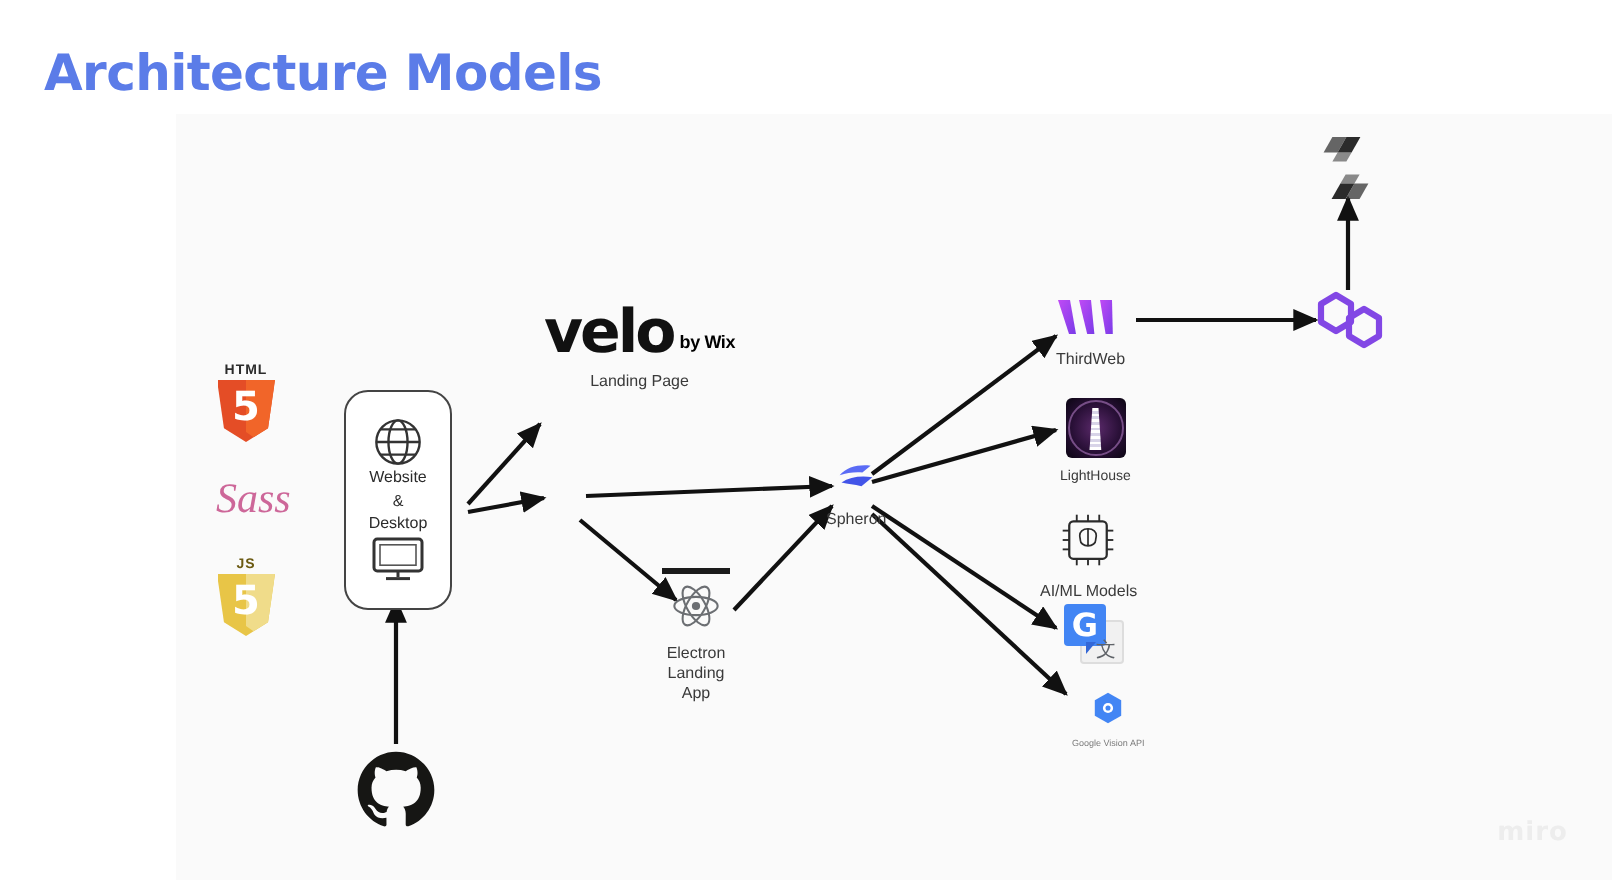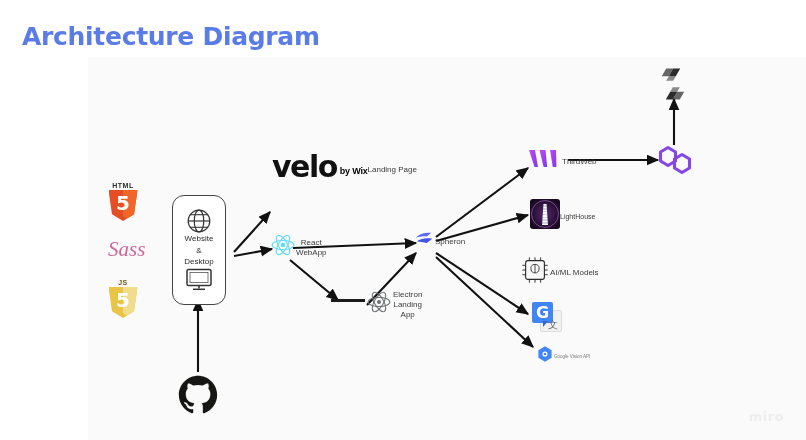--- a/index.html
+++ b/index.html
@@ -35,21 +35,21 @@
   }
   svg#wires {
     position: absolute;
     left: 0; top: 0;
     width: 718px; height: 383px;
     pointer-events: none;
   }
   .node {
     position: absolute;
     display: flex;
-    flex-direction: row;
+    flex-direction: column;
     align-items: center;
     justify-content: flex-start;
   }
   .node-label {
     font-size: 8px;
     color: #3a3a3a;
     text-align: center;
     line-height: 1.25;
     margin-top: 6px;
     font-family: "Liberation Sans", sans-serif;
@@ -152,21 +152,21 @@
     right: 22px; bottom: 16px;
     font-size: 13px; font-weight: bold;
     color: #ededed;
     letter-spacing: 0.5px;
     font-family: "DejaVu Sans", sans-serif;
   }
 </style>
 </head>
 <body>
 
-<div id="page-title">Architecture Diagram</div>
+<div id="page-title">Architecture Models</div>
 
 <div id="canvas">
 
   <svg id="wires" viewBox="0 0 718 383">
     <defs>
       <marker id="ah" markerWidth="7" markerHeight="7" refX="5.4" refY="2.6" orient="auto">
         <path d="M0,0 L6,2.6 L0,5.2 z" fill="#111"></path>
       </marker>
     </defs>
     <g stroke="#111" stroke-width="2.1" fill="none" marker-end="url(#ah)">
@@ -239,32 +239,20 @@
   </div>
 
   <div class="node" style="left:184px; top:96px;">
     <div style="display:flex; align-items:flex-end; gap:3px;">
       <div class="velo-mark">velo</div>
       <div class="velo-by" style="padding-bottom:4px;">by Wix</div>
     </div>
     <div class="node-label">Landing Page</div>
   </div>
 
-  <div class="node" style="left:182px; top:175px;">
-    <svg width="26" height="26" viewBox="-12 -12 24 24">
-      <circle r="2.05" fill="#61DAFB"></circle>
-      <g stroke="#61DAFB" stroke-width="1" fill="none">
-        <ellipse rx="10" ry="4.1"></ellipse>
-        <ellipse rx="10" ry="4.1" transform="rotate(60)"></ellipse>
-        <ellipse rx="10" ry="4.1" transform="rotate(120)"></ellipse>
-      </g>
-    </svg>
-    <div class="node-label">React
-WebApp</div>
-  </div>
 
   <div class="node" style="left:243px; top:227px;">
     <div style="width:34px; height:3px; background:#1b1b1b; margin-bottom:3px;"></div>
     <svg width="28" height="26" viewBox="-12 -12 24 24">
       <circle r="1.9" fill="#6c6f73"></circle>
       <g stroke="#6c6f73" stroke-width="0.95" fill="none">
         <ellipse rx="10" ry="4.2"></ellipse>
         <ellipse rx="10" ry="4.2" transform="rotate(60)"></ellipse>
         <ellipse rx="10" ry="4.2" transform="rotate(120)"></ellipse>
       </g>

